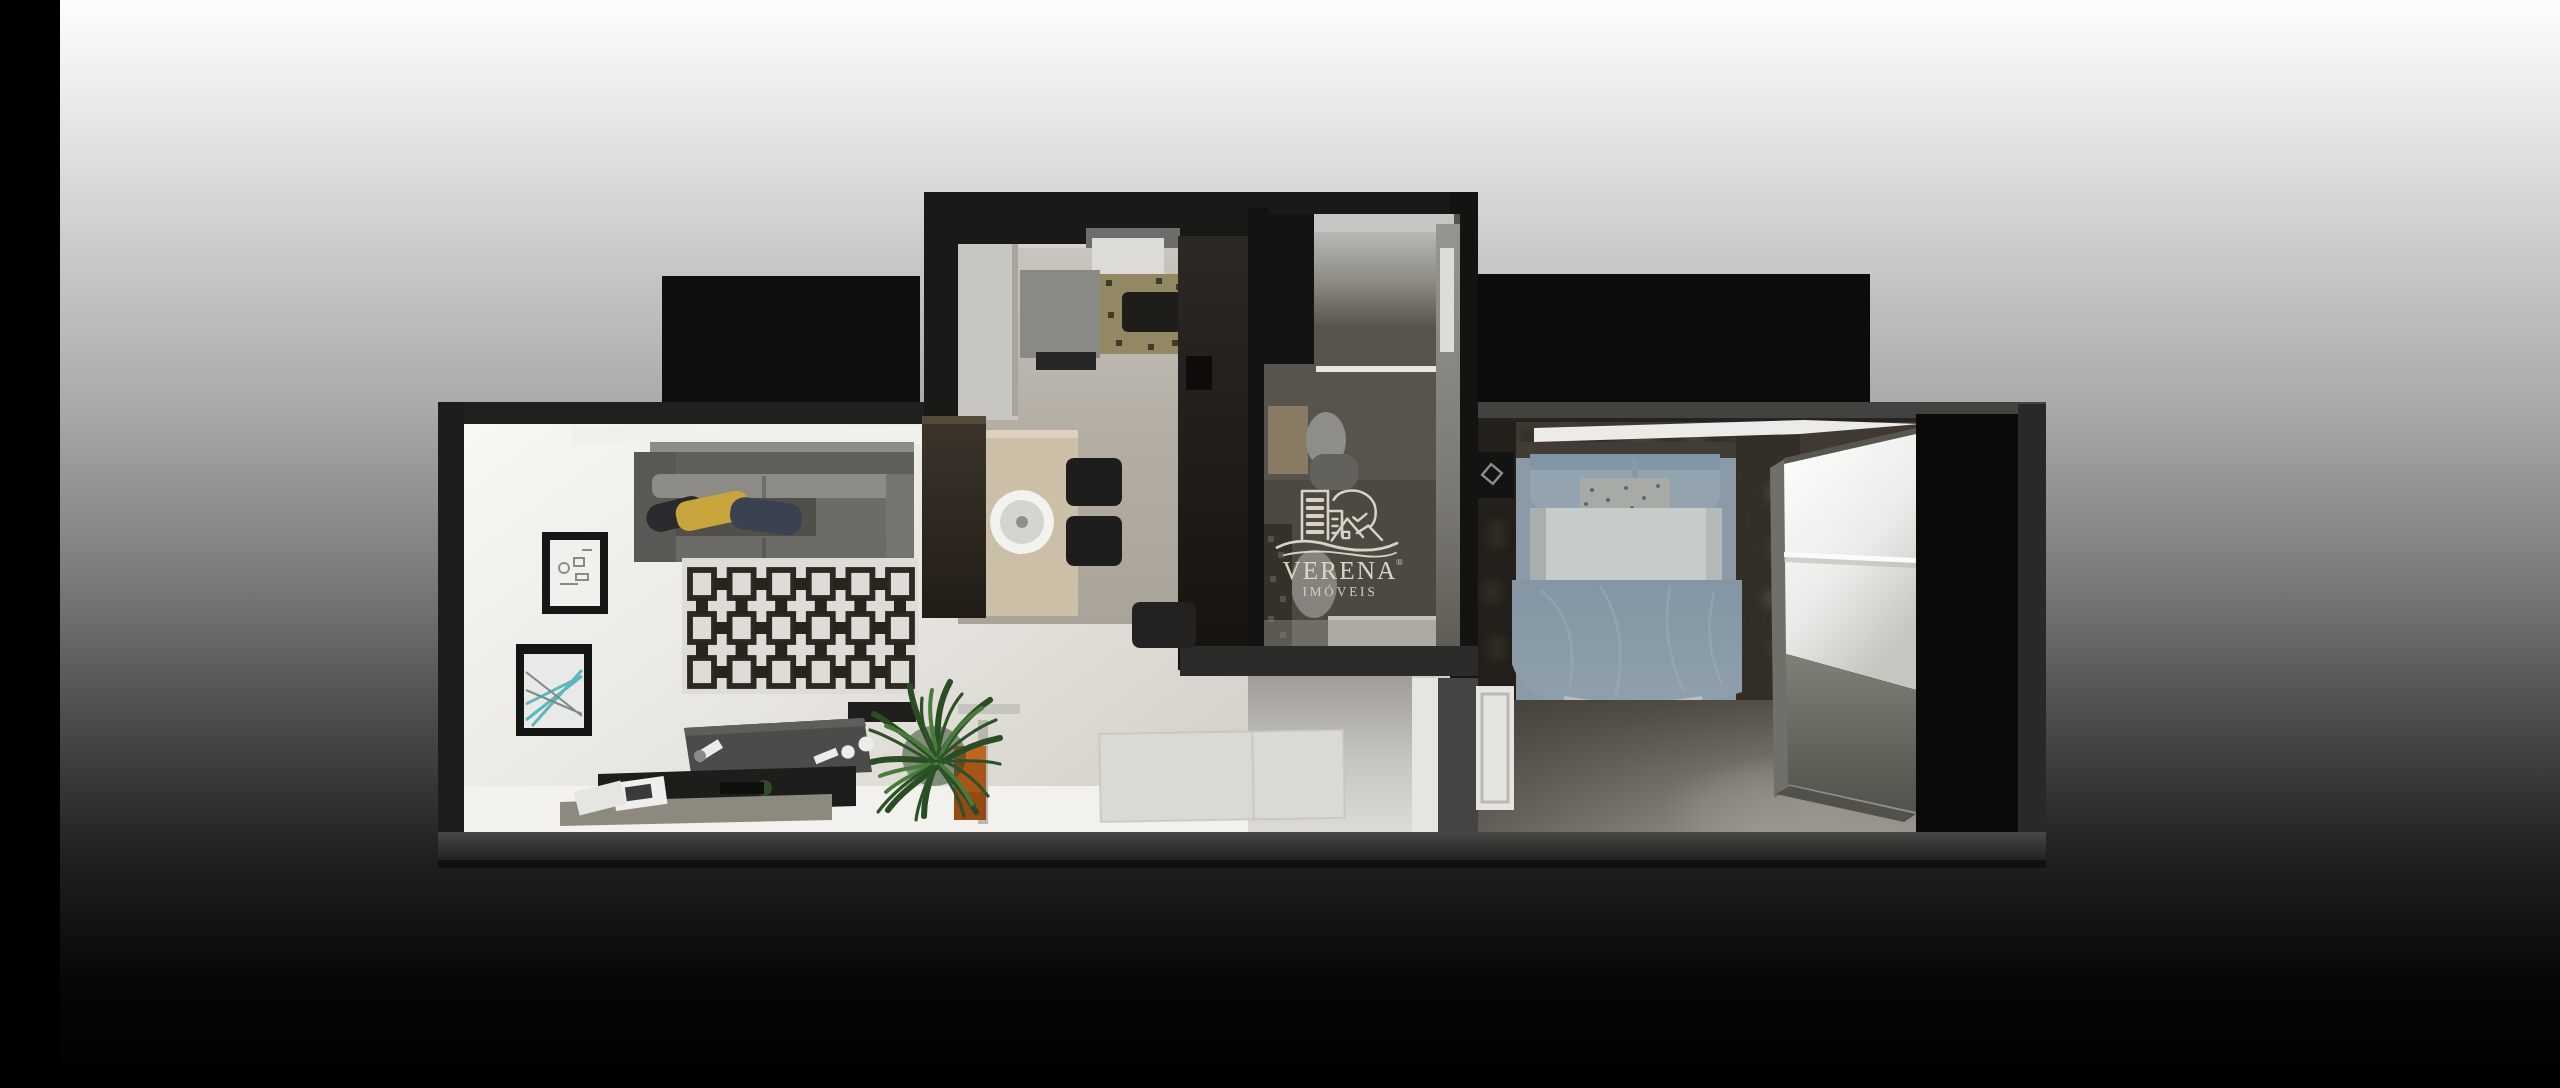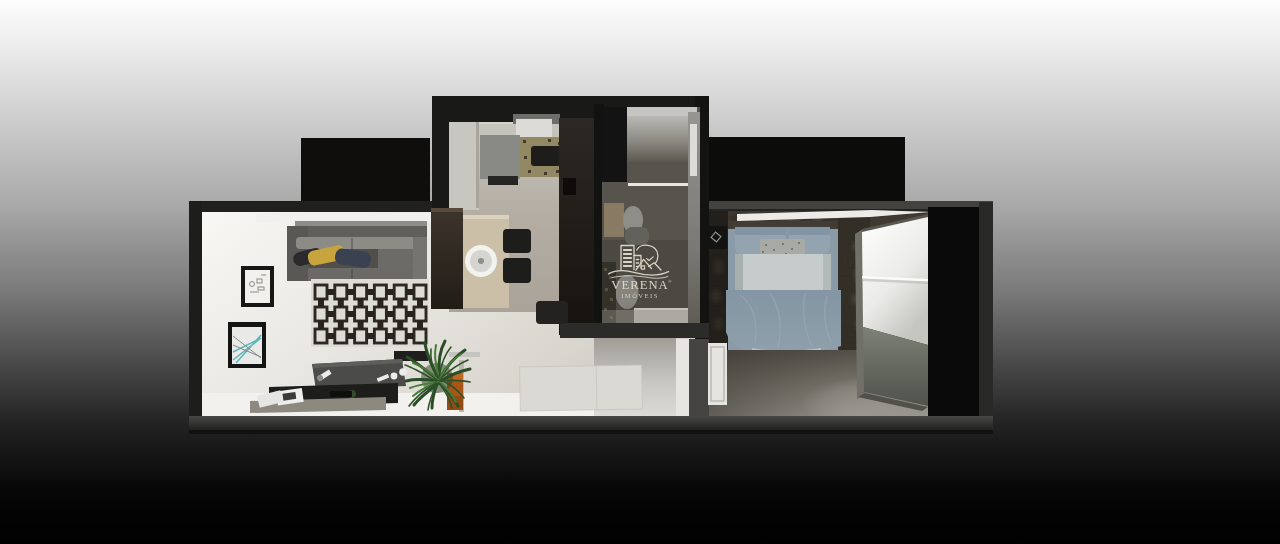--- a/index.html
+++ b/index.html
@@ -1,16 +1,16 @@
 <!DOCTYPE html>
 <html><head>
 <meta charset="utf-8">
 <style>
   html,body{margin:0;padding:0;width:1280px;height:544px;overflow:hidden;background:#000;}
-  .stage{position:relative;width:1096px;height:544px;font-family:"Liberation Sans",sans-serif;}
+  .stage{position:relative;width:1096px;height:544px;font-family:"Liberation Sans",sans-serif;padding-left:30px;}
   svg{display:block;}
 </style>
 </head>
 <body>
 <div class="stage">
 <svg width="1280" height="544" viewBox="0 0 1280 544">
 <defs>
   <linearGradient id="bg" x1="0" y1="0" x2="0" y2="1">
     <stop offset="0" stop-color="#fdfdfd"></stop>
     <stop offset="0.10" stop-color="#e9e9e9"></stop>

